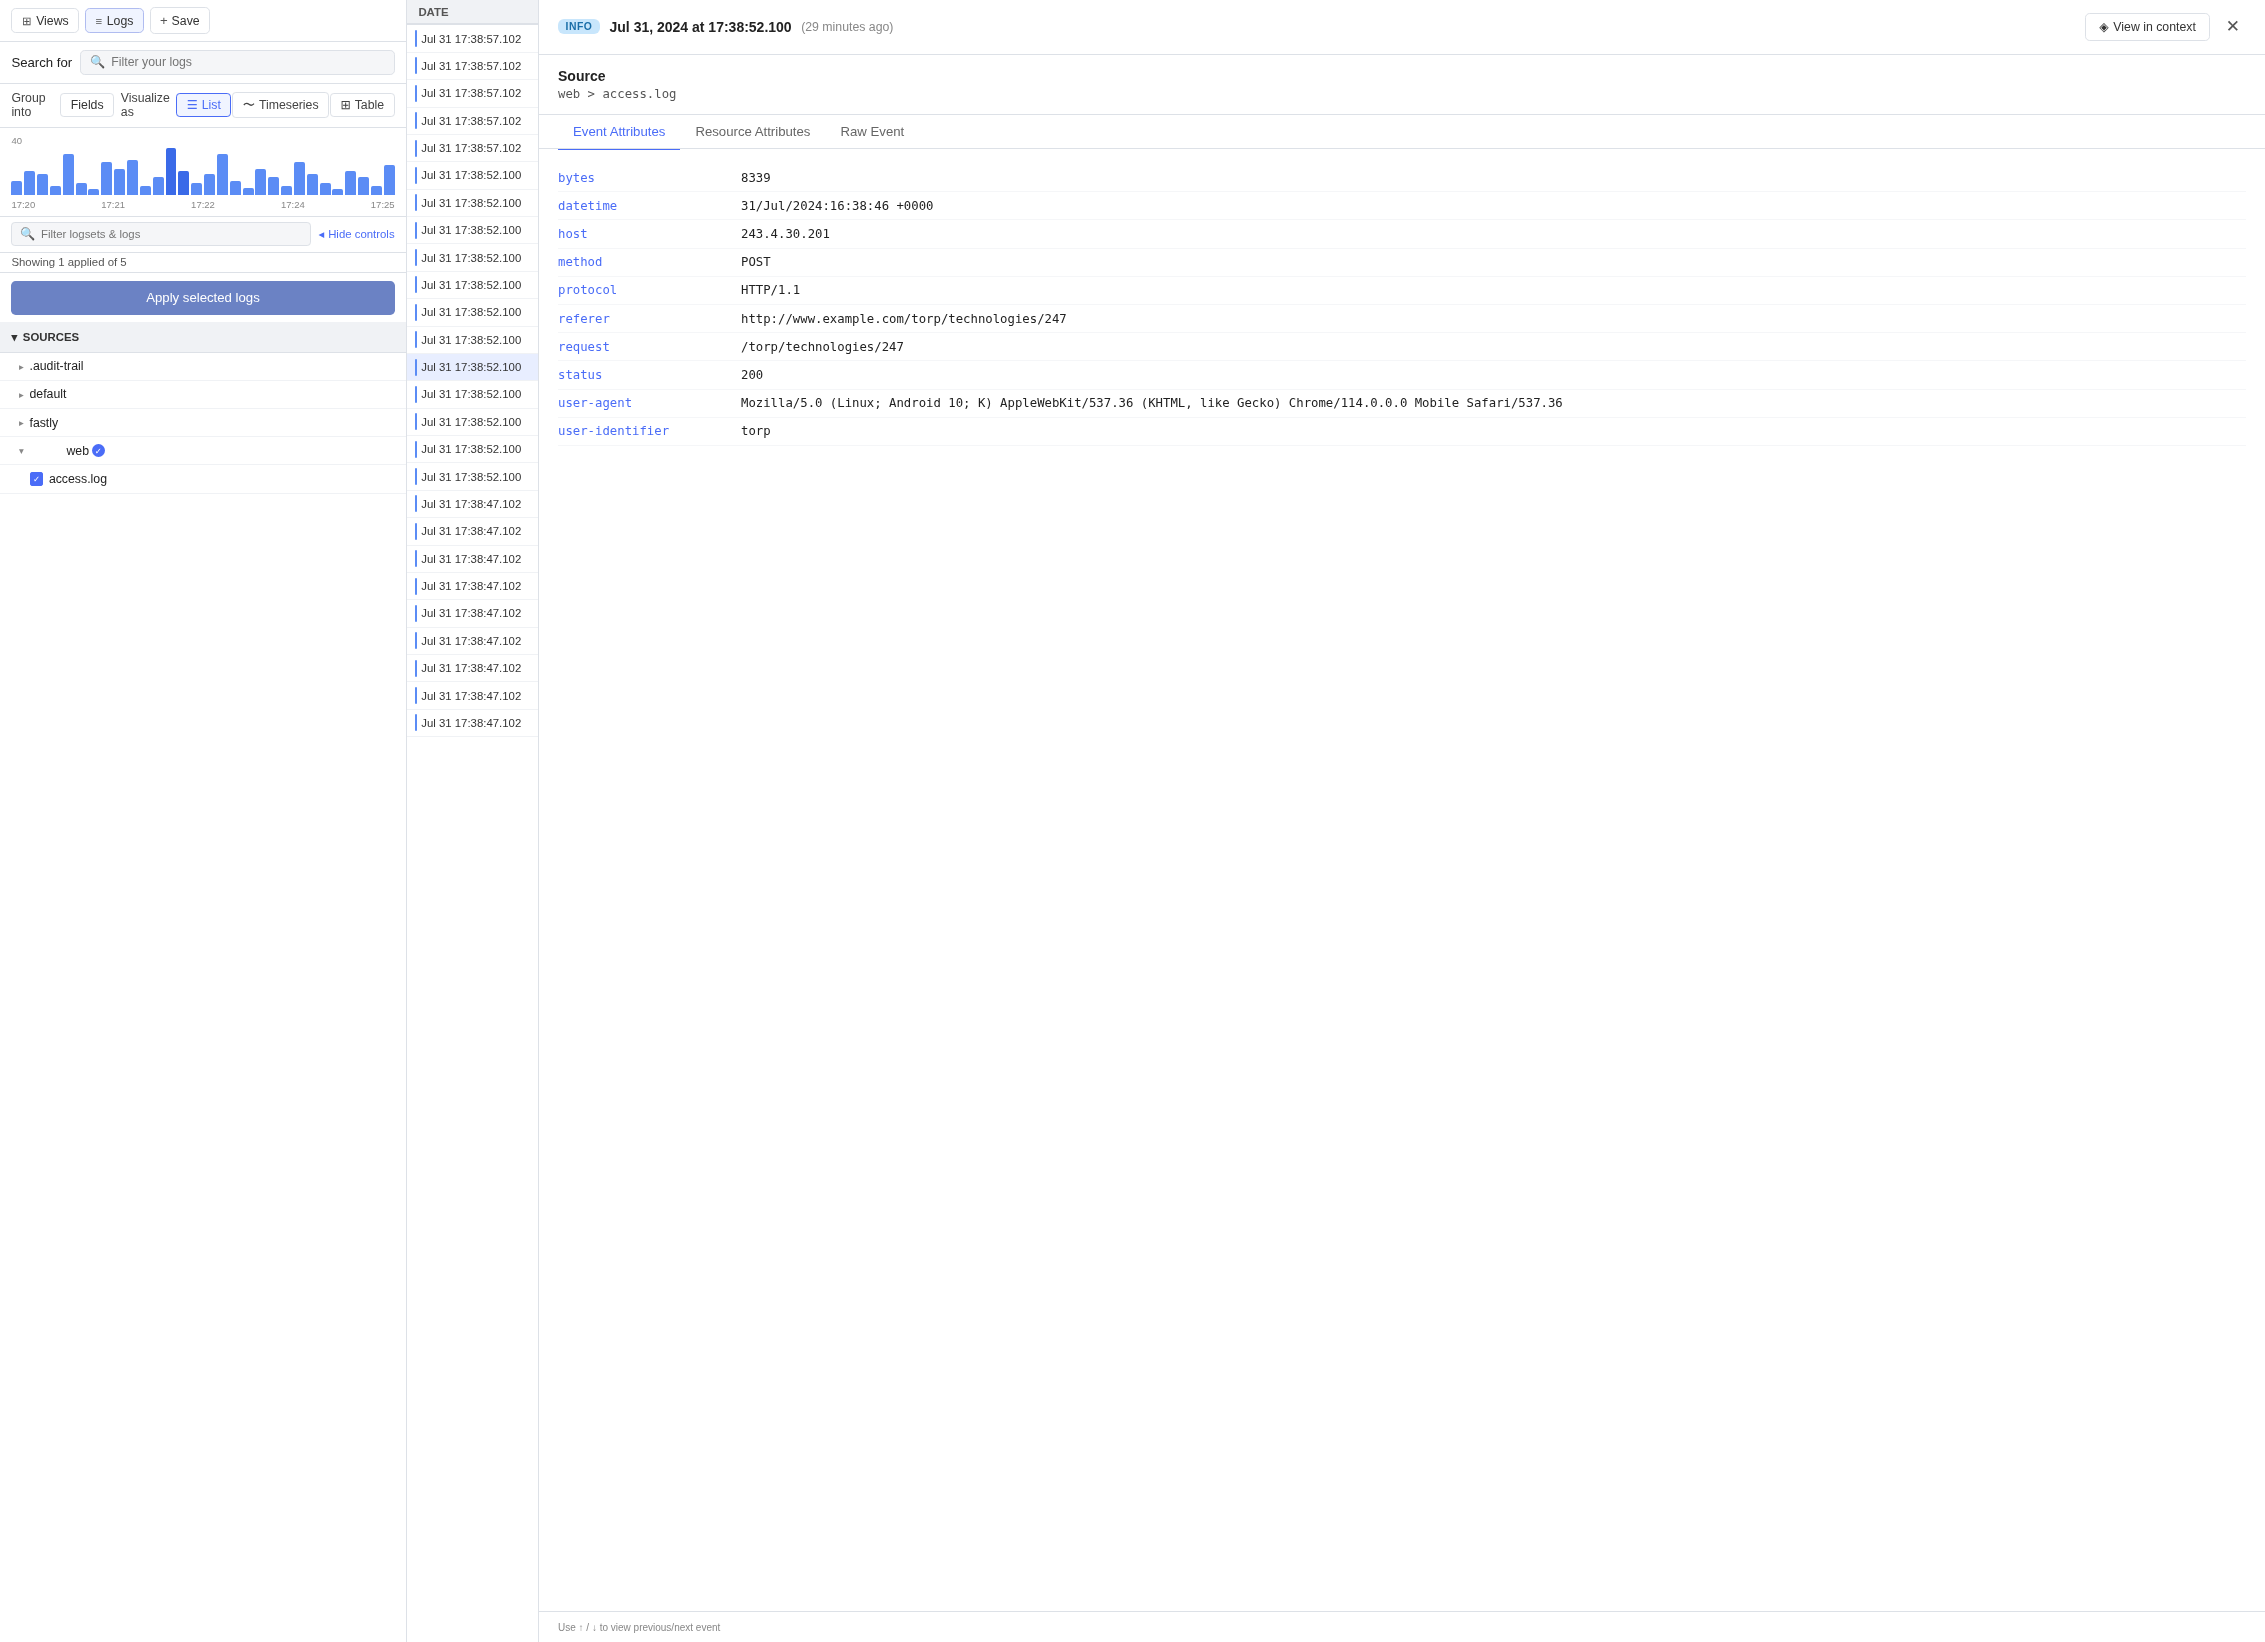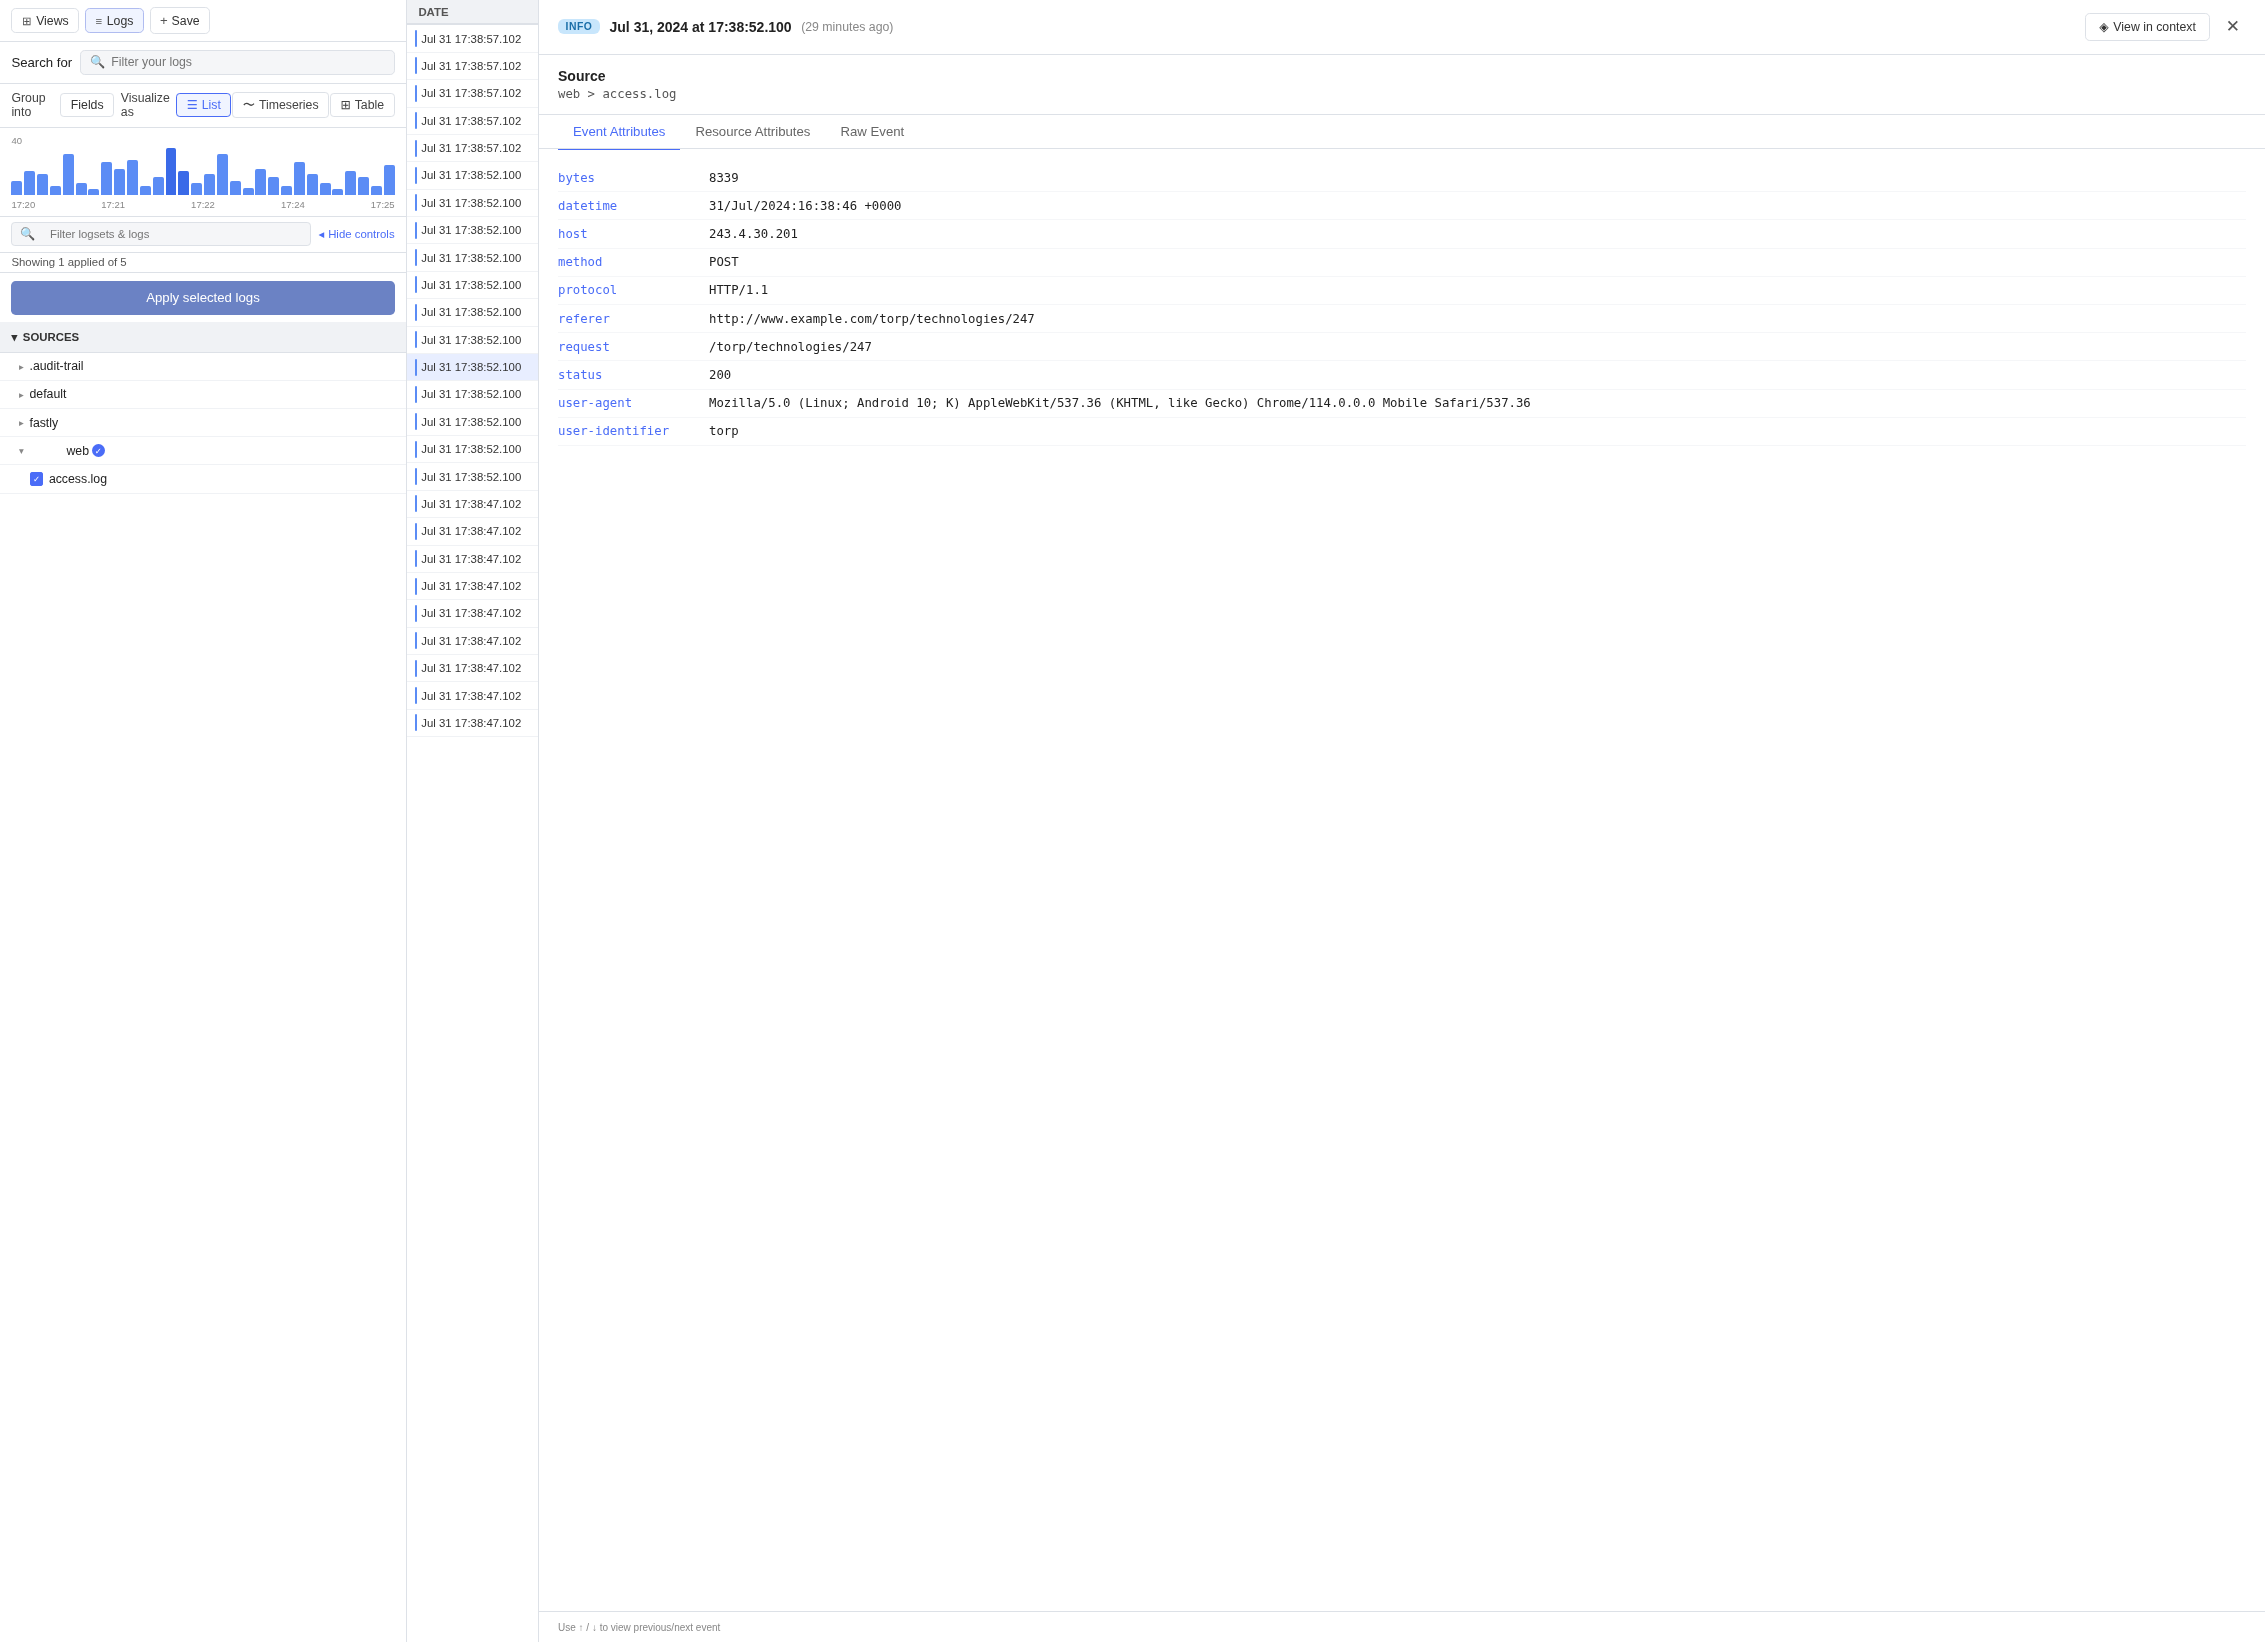--- a/index.html
+++ b/index.html
@@ -34,21 +34,21 @@
     
     .chart-area { padding: 7.6px 11.4px 3.8px; border-bottom: 0.9px solid #dde1e7; }
     .chart-y-label { font-size: 9.5px; color: #888; margin-bottom: 1.9px; }
     .chart-bars { display: flex; align-items: flex-end; gap: 1.9px; height: 47px; }
     .bar { background: #5b8cf5; border-radius: 1.9px 1.9px 0 0; min-width: 5.7px; flex: 1; }
     .chart-x-labels { display: flex; justify-content: space-between; padding: 1.9px 0; font-size: 9.5px; color: #888; margin-top: 1.9px; }
 
     
     .filter-row { display: flex; align-items: center; gap: 7.6px; padding: 5.7px 11.4px; border-bottom: 0.9px solid #dde1e7; }
     .filter-input-wrap { display: flex; align-items: center; flex: 1; background: #f5f6f8; border: 0.9px solid #dde1e7; border-radius: 3.8px; padding: 3.8px 7.6px; }
-    .filter-input-wrap input { border: none; background: transparent; outline: none; width: 100%; font-size: 11.4px; color: #888; margin-left: 9px; }
+    .filter-input-wrap input { border: none; background: transparent; outline: none; width: 100%; font-size: 11.4px; color: #888; }
     .hide-controls-btn { display: flex; align-items: center; gap: 3.8px; font-size: 11.4px; color: #4a6cf7; cursor: pointer; white-space: nowrap; border: none; background: transparent; }
 
     
     .status-row { padding: 3.8px 11.4px; font-size: 11.4px; color: #555; border-bottom: 0.9px solid #dde1e7; }
 
     
     .apply-btn { margin: 7.6px 11.4px; padding: 9.5px; background: #6b82c4; border: none; border-radius: 4.7px; color: #fff; font-size: 13.2px; cursor: pointer; text-align: center; font-weight: 500; }
 
     
     .sources-section { flex: 1; overflow-y: auto; }
@@ -86,21 +86,21 @@
     .source-title { font-size: 14px; font-weight: 600; color: #222; }
     .source-path { font-size: 12.3px; color: #555; margin-top: 2.8px; font-family: monospace; }
 
     
     .tabs { display: flex; gap: 0; border-bottom: 1.9px solid #dde1e7; padding: 0 19px; }
     .tab { padding: 9.5px 15px; font-size: 13.2px; color: #666; cursor: pointer; border-bottom: 1.9px solid transparent; margin-bottom: -1.9px; }
     .tab.active { color: #4a6cf7; border-bottom-color: #4a6cf7; font-weight: 500; }
 
     
     .attributes-table { flex: 1; overflow-y: auto; padding: 15px 19px; }
-    .attr-row { display: flex; align-items: flex-end; padding: 6.6px 0; border-bottom: 0.9px solid #f5f6f8; }
+    .attr-row { display: flex; align-items: flex-end; padding: 6.6px 0; border-bottom: 0.9px solid #f5f6f8; gap: 32px; }
     .attr-key { width: 151px; min-width: 151px; font-size: 12.3px; color: #4a6cf7; font-family: monospace; }
     .attr-value { flex: 1; font-size: 12.3px; color: #222; font-family: monospace; word-break: break-all; }
 
     
     .event-footer { padding: 9.5px 19px; border-top: 0.9px solid #dde1e7; font-size: 10px; color: #888; }
 
     
     ::-webkit-scrollbar { width: 5.7px; height: 5.7px; }
     ::-webkit-scrollbar-track { background: #f0f2f5; }
     ::-webkit-scrollbar-thumb { background: #c0c7d4; border-radius: 2.8px; }

